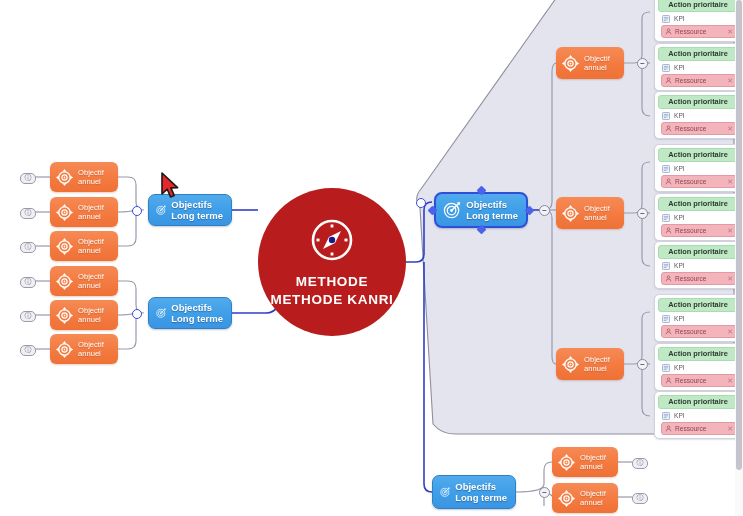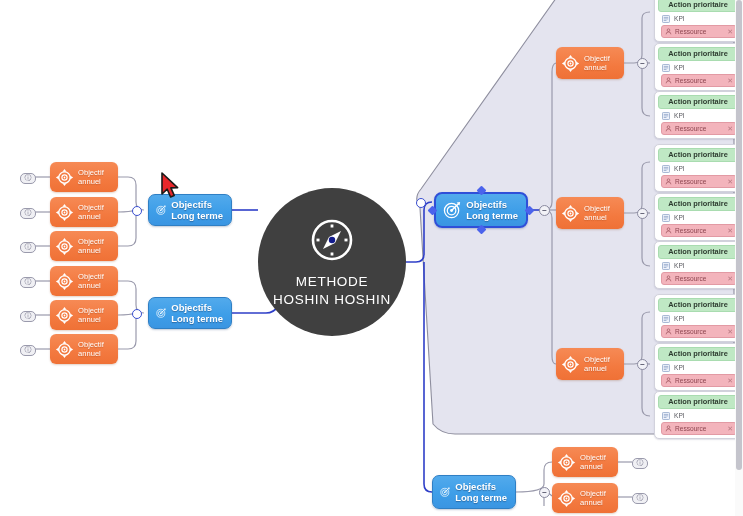--- a/index.html
+++ b/index.html
@@ -9,24 +9,24 @@
   }
   #canvas{position:relative;width:743px;height:516px;overflow:hidden;background:#ffffff;}
 
   svg.layer{position:absolute;left:0;top:0;width:743px;height:516px;pointer-events:none;}
   svg#edges{z-index:2;}
   svg#region{z-index:1;}
 
   
   .hub{
     position:absolute;border-radius:50%;
-    background:#404040;color:#fff;z-index:6;
+    background:#b91c1c;color:#fff;z-index:6;
     display:flex;flex-direction:column;align-items:center;justify-content:center;
     text-align:center;line-height:1.28;letter-spacing:.7px;
-    font-weight:normal;font-size:13.5px;
+    font-weight:bold;font-size:13.5px;
   }
   .hub .compass{margin-bottom:9px;display:block;}
   .hub .l1,.hub .l2{display:block;white-space:nowrap;}
 
   
   .lt{
     position:absolute;box-sizing:border-box;
     background:linear-gradient(180deg,#52aaec 0%,#3e9ee8 55%,#3a95e2 100%);
     border:1px solid #2f7fc4;border-radius:7px;
     display:flex;align-items:center;gap:5px;
@@ -165,21 +165,21 @@
     <svg class="compass" width="48" height="48" viewBox="0 0 48 48">
       <circle cx="24" cy="24" r="19" fill="none" stroke="#fff" stroke-width="2.6"></circle>
       <path d="M33 15 L27 27 L15 33 L21 21 Z" fill="#fff"></path>
       <circle cx="24" cy="24" r="3.2" fill="#131c8c"></circle>
       <rect x="22.6" y="8.5" width="2.8" height="3" fill="#fff"></rect>
       <rect x="22.6" y="36.5" width="2.8" height="3" fill="#fff"></rect>
       <rect x="8.5" y="22.6" width="3" height="2.8" fill="#fff"></rect>
       <rect x="36.5" y="22.6" width="3" height="2.8" fill="#fff"></rect>
     </svg>
     <span class="l1">METHODE</span>
-    <span class="l2">HOSHIN HOSHIN</span>
+    <span class="l2">METHODE KANRI</span>
   </div>
 
   <div id="dynamic">
       <div class="lt" style="left: 148px; top: 194px; width: 84px; height: 32px;">
         <svg width="22" height="22" viewBox="0 0 32 32">
           <circle cx="15" cy="17" r="12.5" fill="none" stroke="#fff" stroke-width="2.2"></circle>
           <circle cx="15" cy="17" r="7.5" fill="none" stroke="#fff" stroke-width="2.2"></circle>
           <circle cx="15" cy="17" r="2.6" fill="#fff"></circle>
           <path d="M15 17 L27 5" stroke="#fff" stroke-width="2.6" stroke-linecap="round"></path>
           <path d="M24 3 L30 2 L29 8 Z" fill="#fff"></path>

